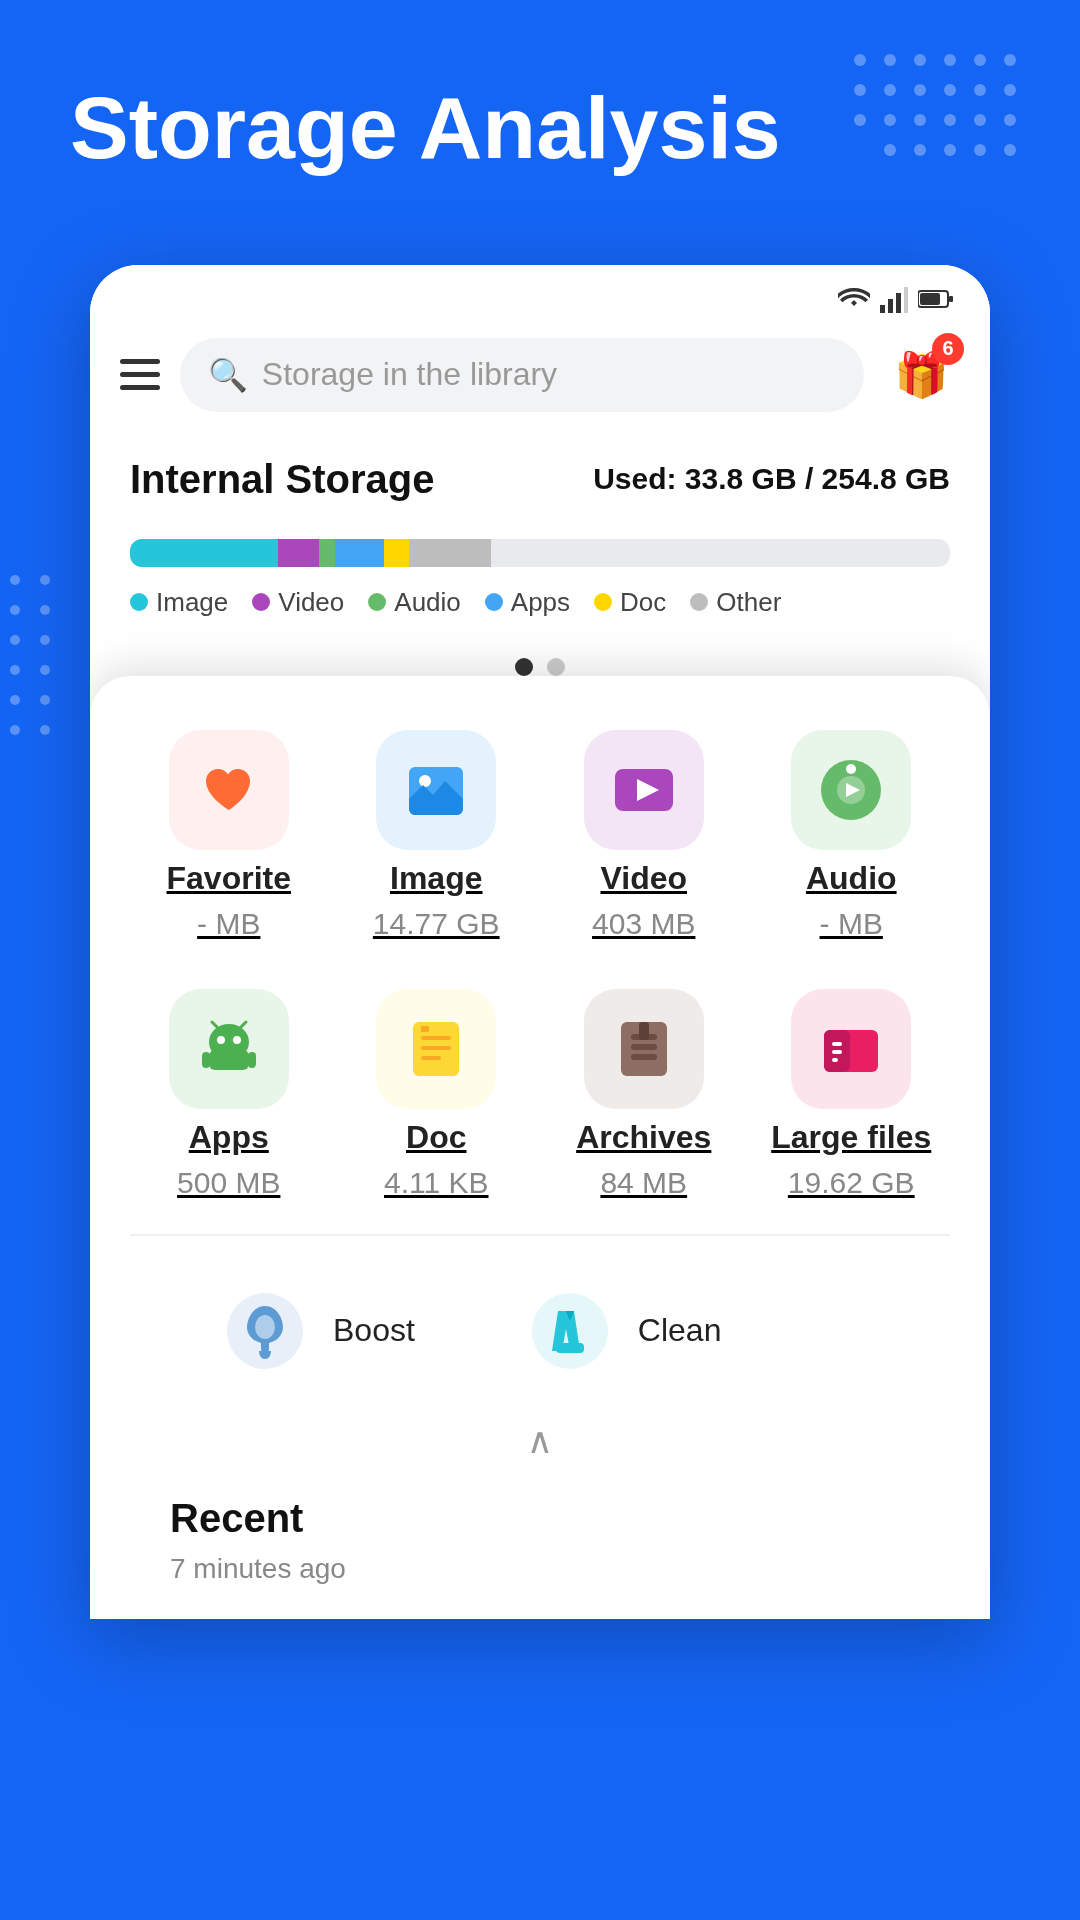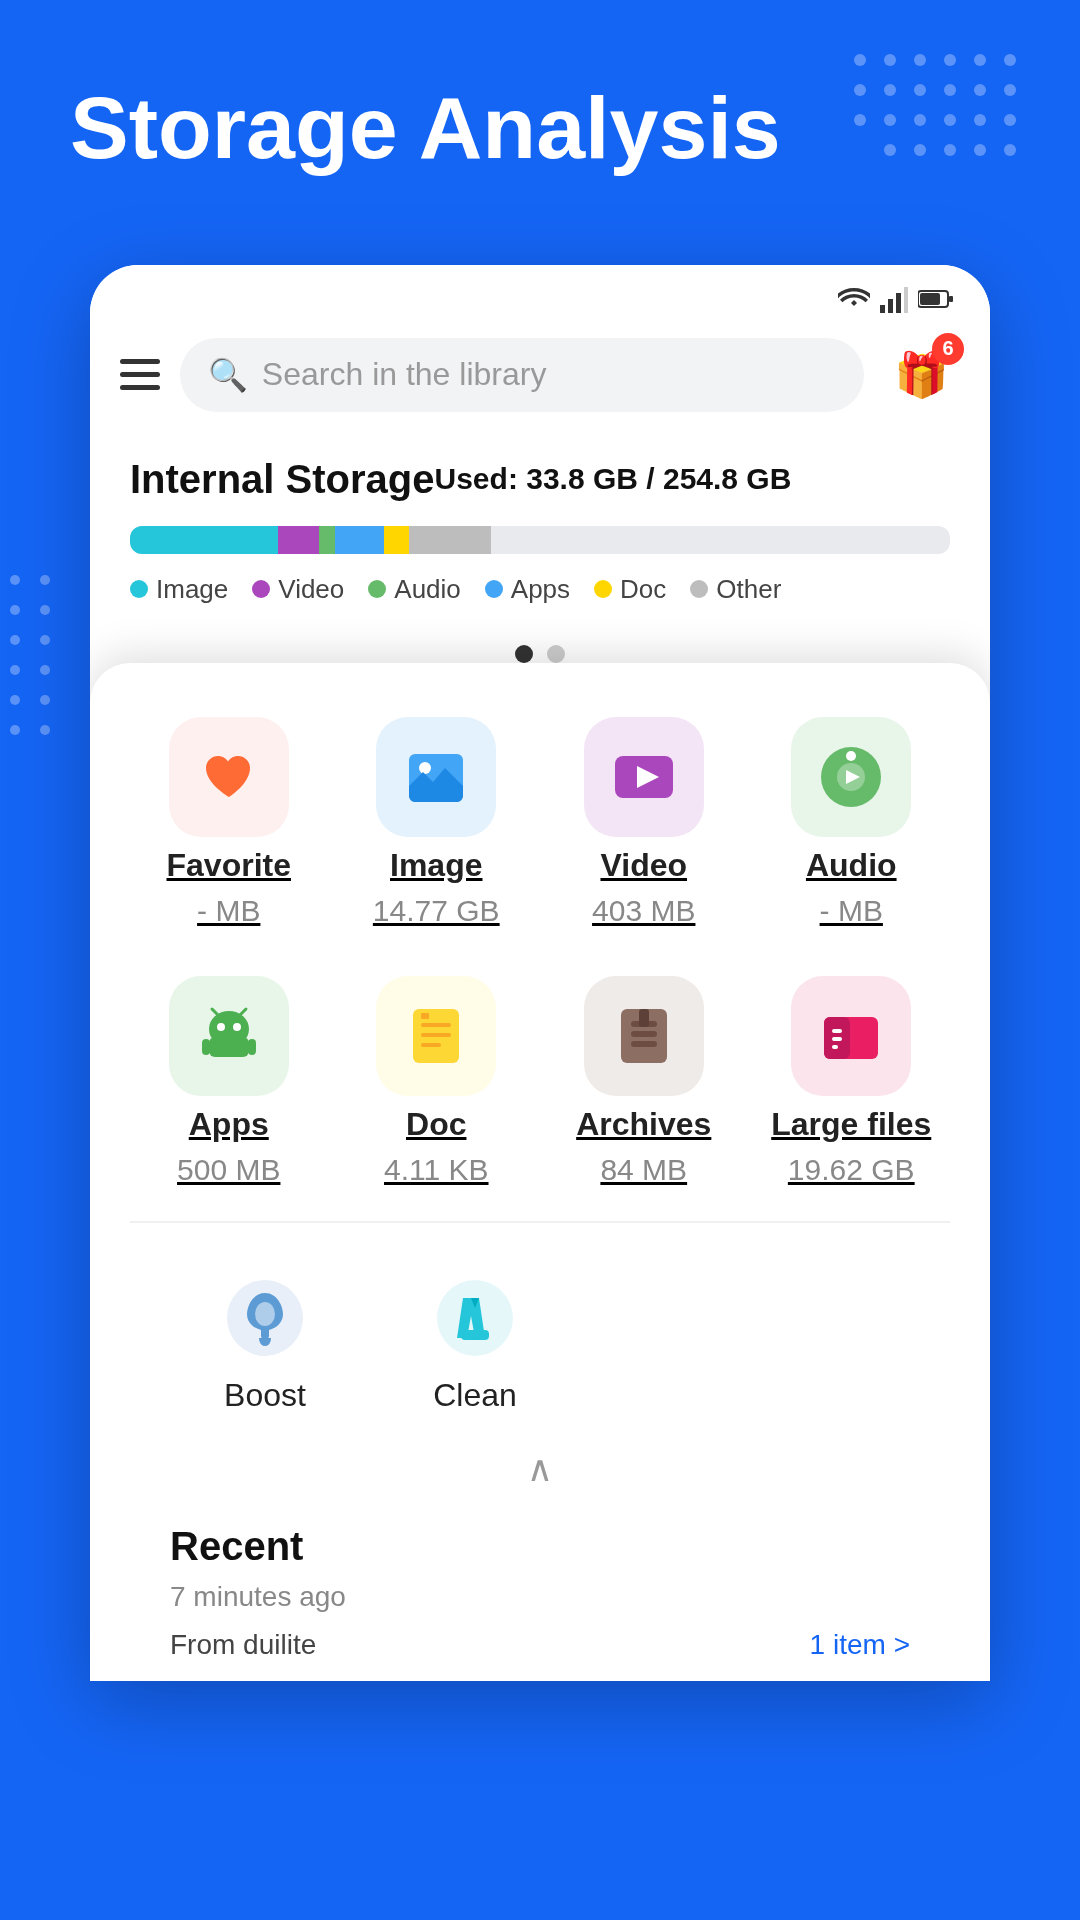--- a/index.html
+++ b/index.html
@@ -153,23 +153,23 @@
       justify-content: center;
     }
 
     
     .storage-section {
       padding: 24px 40px 20px 40px;
       background: #fff;
     }
     .storage-header {
       display: flex;
-      justify-content: flex-start;
-      align-items: center;
-      margin-bottom: 24px;
+      justify-content: space-between;
+      align-items: center;
+      margin-bottom: 37px;
     }
     .storage-title {
       font-size: 40px;
       font-weight: 800;
       color: #111;
     }
     .storage-used {
       font-size: 30px;
       color: #555;
     }
@@ -305,23 +305,22 @@
     
     .bottom-tools {
       background: #fff;
       padding: 20px 80px 20px 80px;
       display: flex;
       justify-content: flex-start;
       gap: 100px;
     }
     .tool-item {
       display: flex;
-      flex-direction: column;
-      align-items: center;
-      gap: 4px;
+      align-items: center;
+      gap: 13px;
       cursor: pointer;
     }
     .tool-icon {
       width: 110px;
       height: 110px;
       display: flex;
       align-items: center;
       justify-content: center;
       font-size: 64px;
     }
@@ -463,21 +462,21 @@
     </div>
 
     <div class="top-bar">
       <div class="hamburger-icon">
         <span></span>
           <span></span>
           <span></span>
       </div>
       <div class="search-bar">
         <span class="search-icon">🔍</span>
-        <span class="search-placeholder">Search in the library</span>
+        <span class="search-placeholder">Storage in the library</span>
       </div>
       <div class="gift-btn">
         <span class="gift-icon">🎁</span>
         <span class="gift-badge">6</span>
       </div>
     </div>
 
     <div class="storage-section">
       <div class="storage-header">
         <span class="storage-title">Internal Storage</span>
@@ -666,21 +665,17 @@
         </div>
       </div>
 
       <div class="pull-indicator">
         <span class="pull-arrow">∧</span>
       </div>
 
       <div class="recent-section">
         <div class="recent-title">Recent</div>
         <div class="recent-time">7 minutes ago</div>
-        <div class="recent-row">
-          <span class="recent-from">From duilite</span>
-          <span class="recent-from-right">1 item &gt;</span>
-        </div>
       </div>
 
     </div>
   </div>
 </div>
 
 </body></html>

